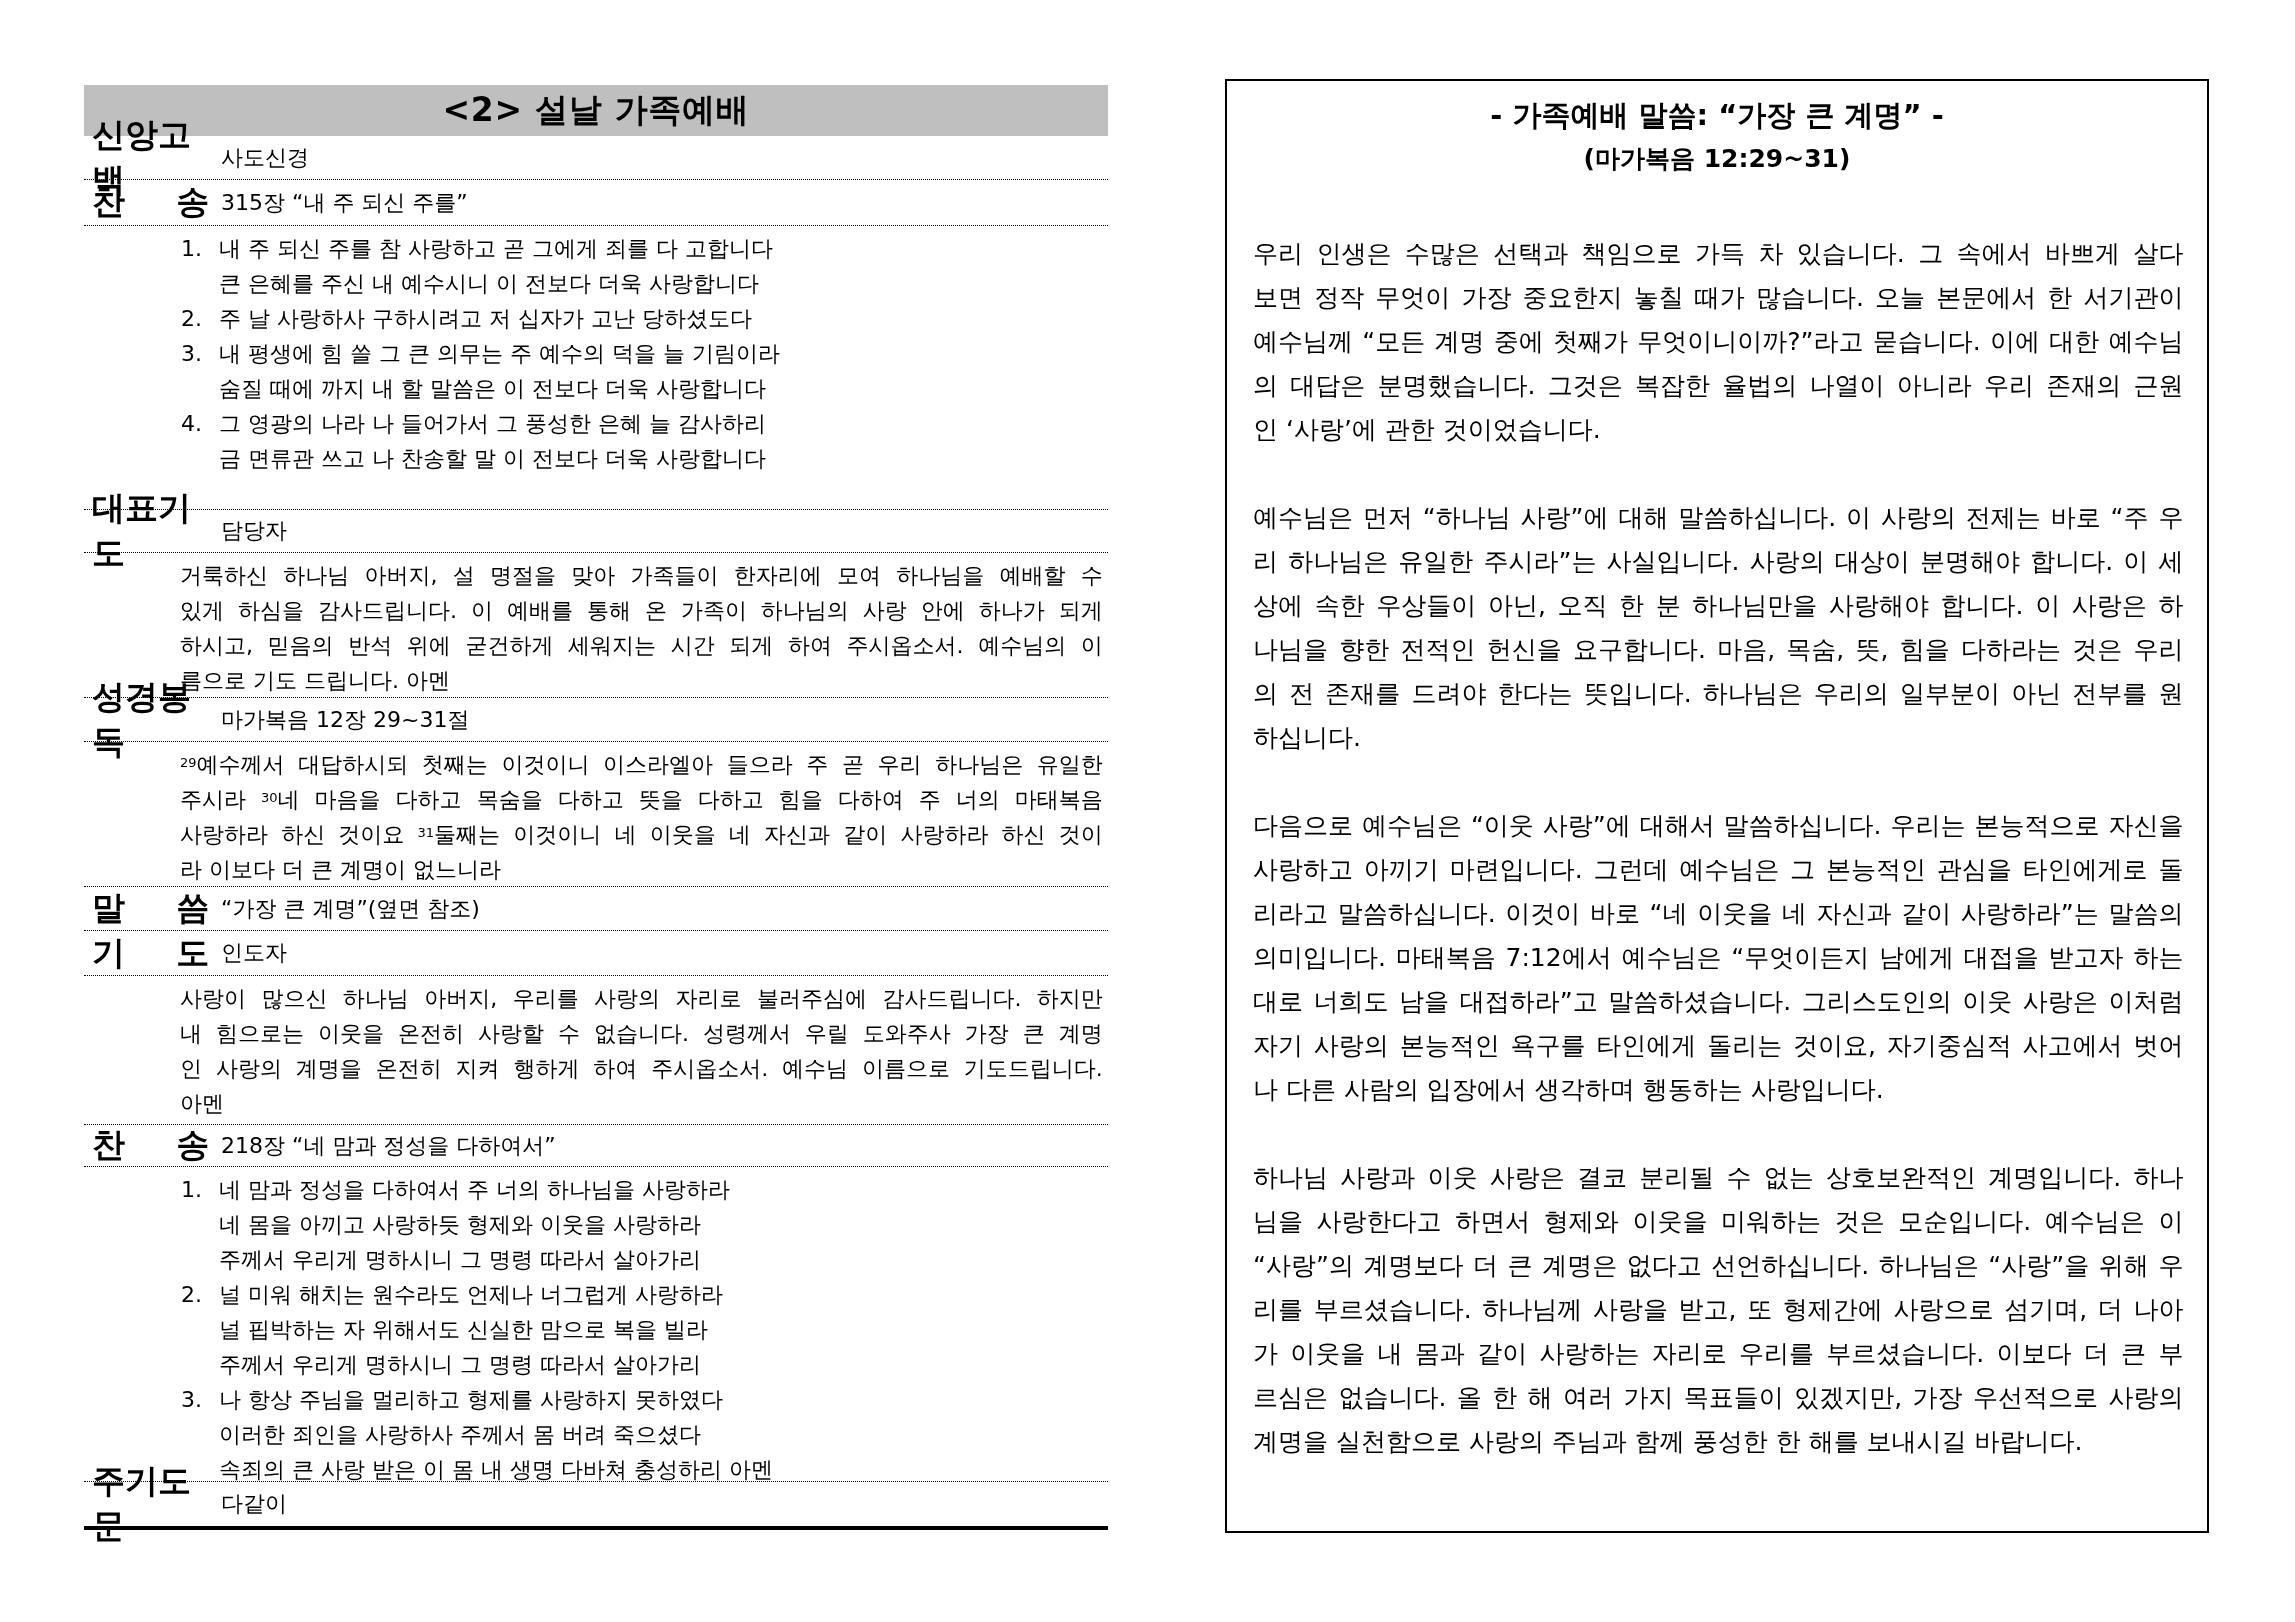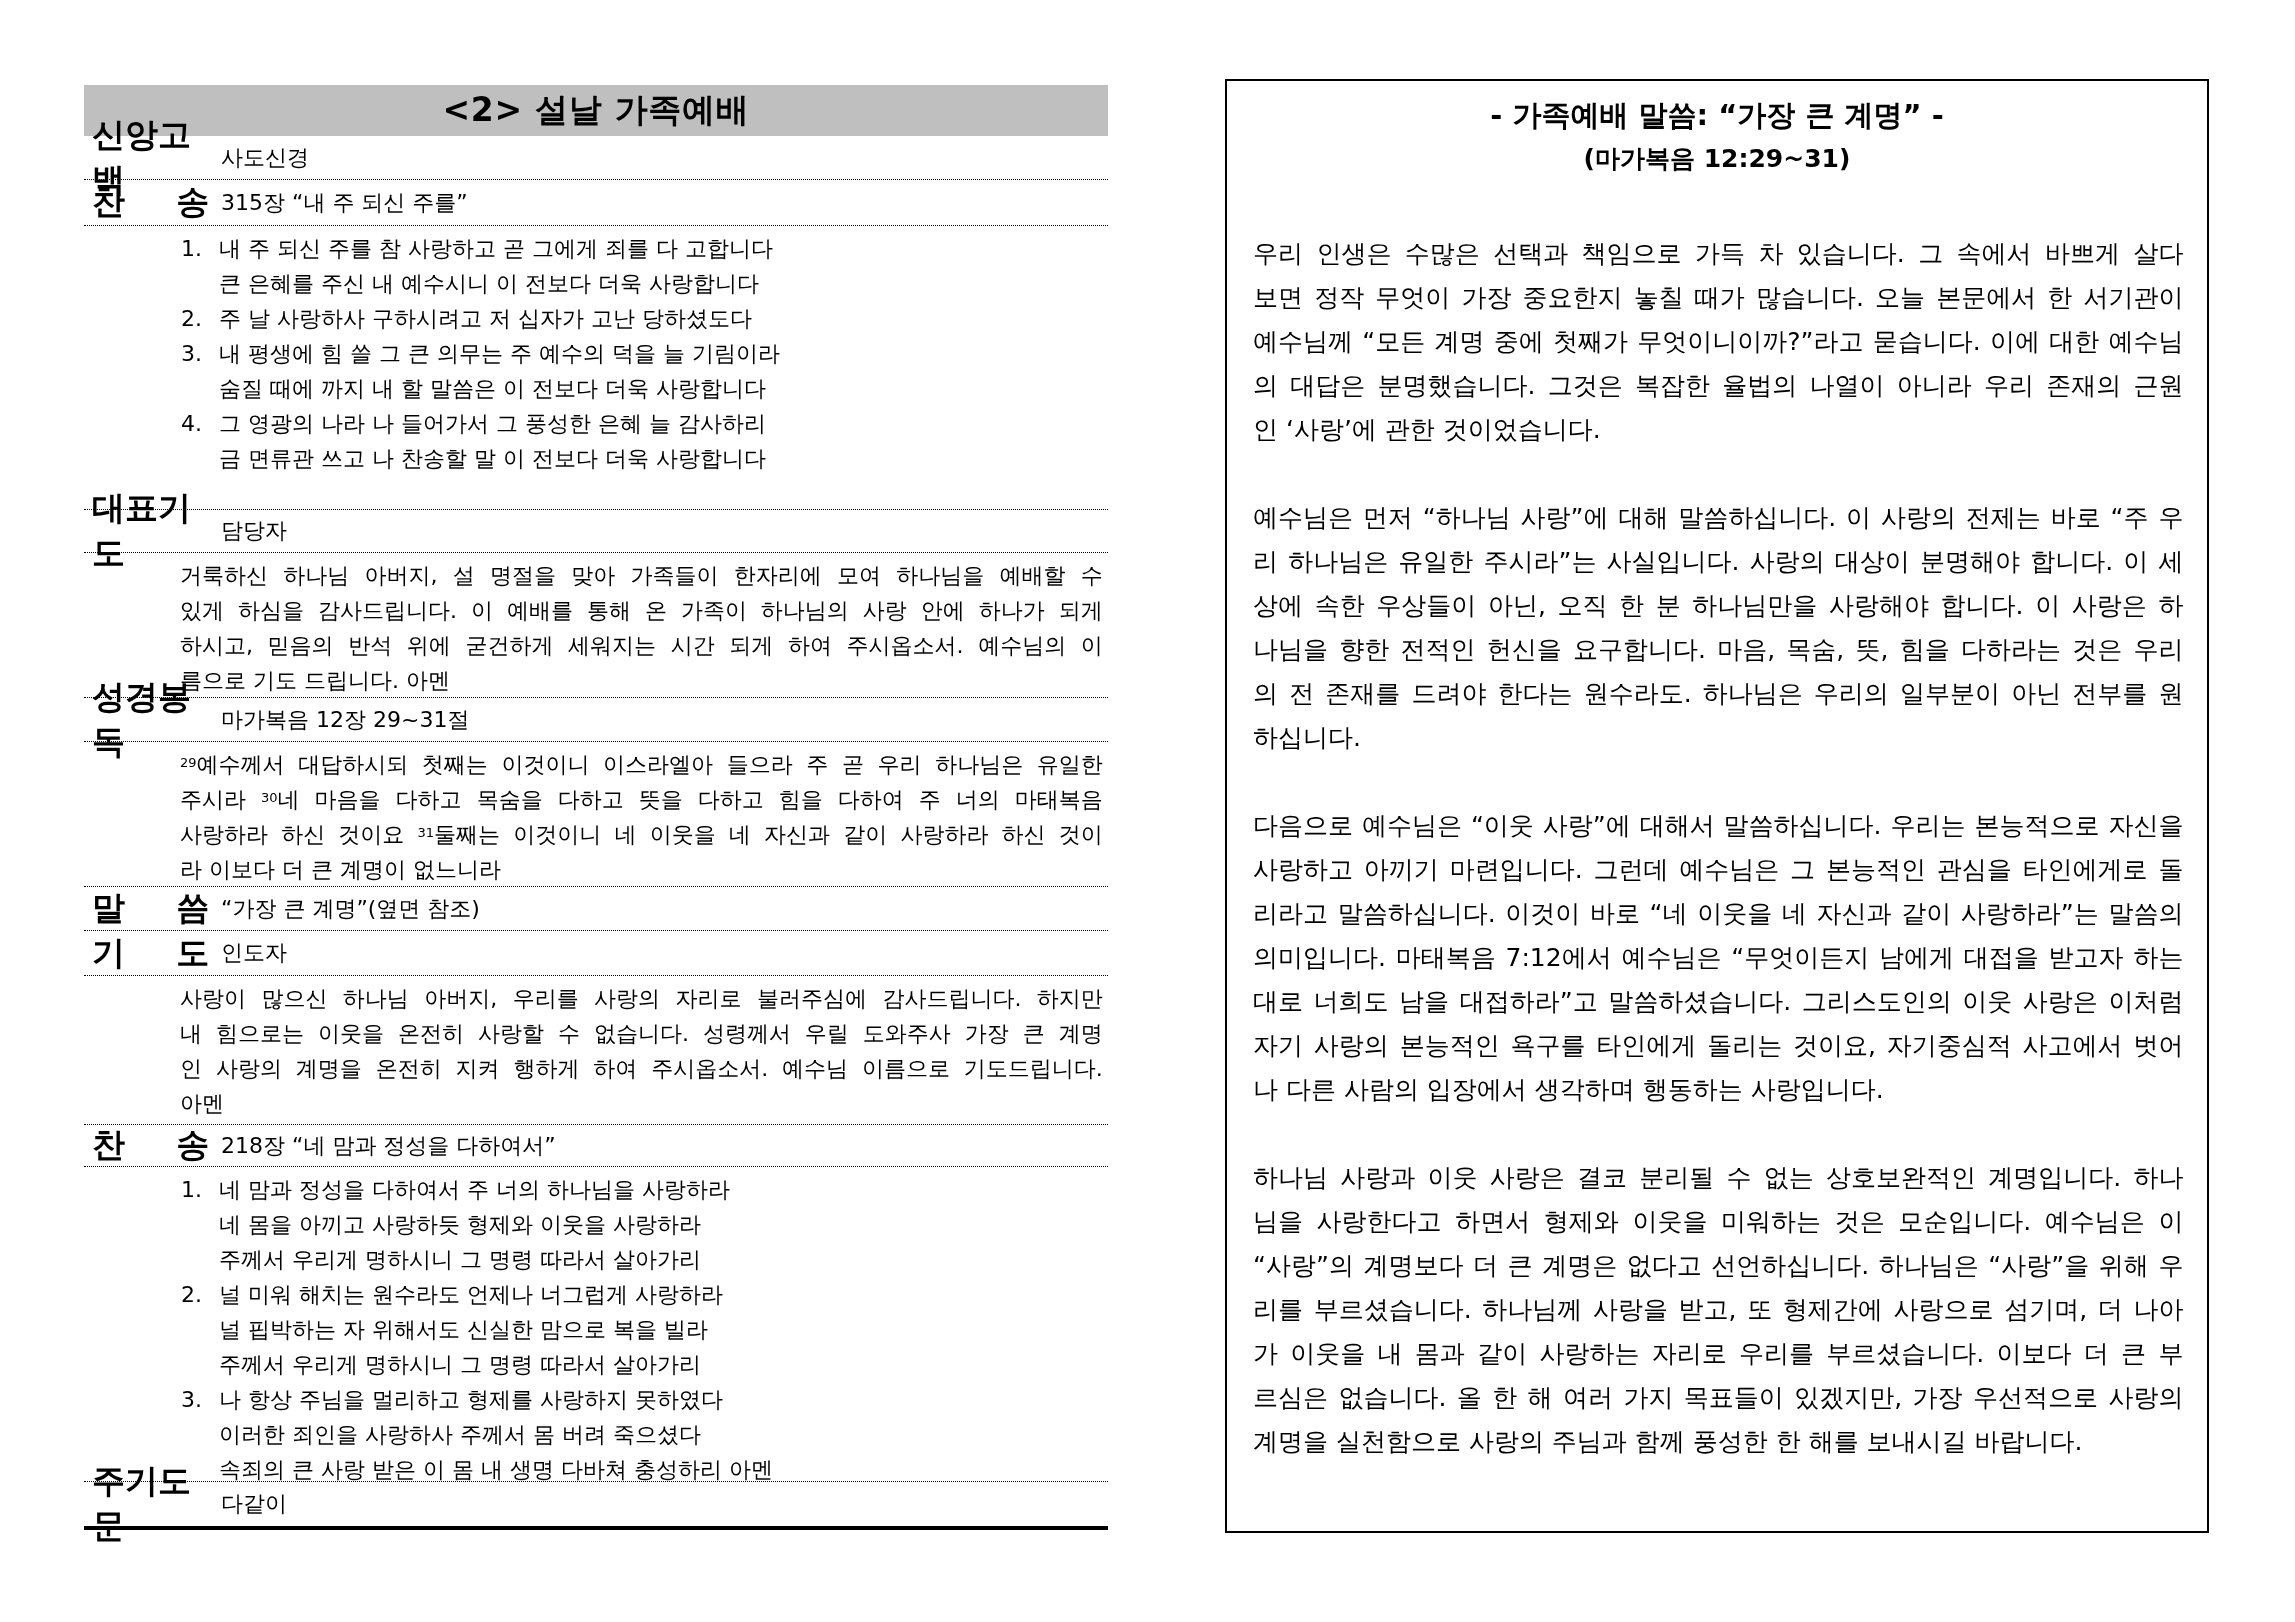--- a/index.html
+++ b/index.html
@@ -155,21 +155,21 @@
     <div class="line">의 대답은 분명했습니다. 그것은 복잡한 율법의 나열이 아니라 우리 존재의 근원</div>
     <div class="line last">인 ‘사랑’에 관한 것이었습니다.</div>
   </div>
   <div class="gap"></div>
 
   <div class="para">
     <div class="line">예수님은 먼저 “하나님 사랑”에 대해 말씀하십니다. 이 사랑의 전제는 바로 “주 우</div>
     <div class="line">리 하나님은 유일한 주시라”는 사실입니다. 사랑의 대상이 분명해야 합니다. 이 세</div>
     <div class="line">상에 속한 우상들이 아닌, 오직 한 분 하나님만을 사랑해야 합니다. 이 사랑은 하</div>
     <div class="line">나님을 향한 전적인 헌신을 요구합니다. 마음, 목숨, 뜻, 힘을 다하라는 것은 우리</div>
-    <div class="line">의 전 존재를 드려야 한다는 원수라도. 하나님은 우리의 일부분이 아닌 전부를 원</div>
+    <div class="line">의 전 존재를 드려야 한다는 뜻입니다. 하나님은 우리의 일부분이 아닌 전부를 원</div>
     <div class="line last">하십니다.</div>
   </div>
   <div class="gap"></div>
 
   <div class="para">
     <div class="line">다음으로 예수님은 “이웃 사랑”에 대해서 말씀하십니다. 우리는 본능적으로 자신을</div>
     <div class="line">사랑하고 아끼기 마련입니다. 그런데 예수님은 그 본능적인 관심을 타인에게로 돌</div>
     <div class="line">리라고 말씀하십니다. 이것이 바로 “네 이웃을 네 자신과 같이 사랑하라”는 말씀의</div>
     <div class="line">의미입니다. 마태복음 7:12에서 예수님은 “무엇이든지 남에게 대접을 받고자 하는</div>
     <div class="line">대로 너희도 남을 대접하라”고 말씀하셨습니다. 그리스도인의 이웃 사랑은 이처럼</div>

